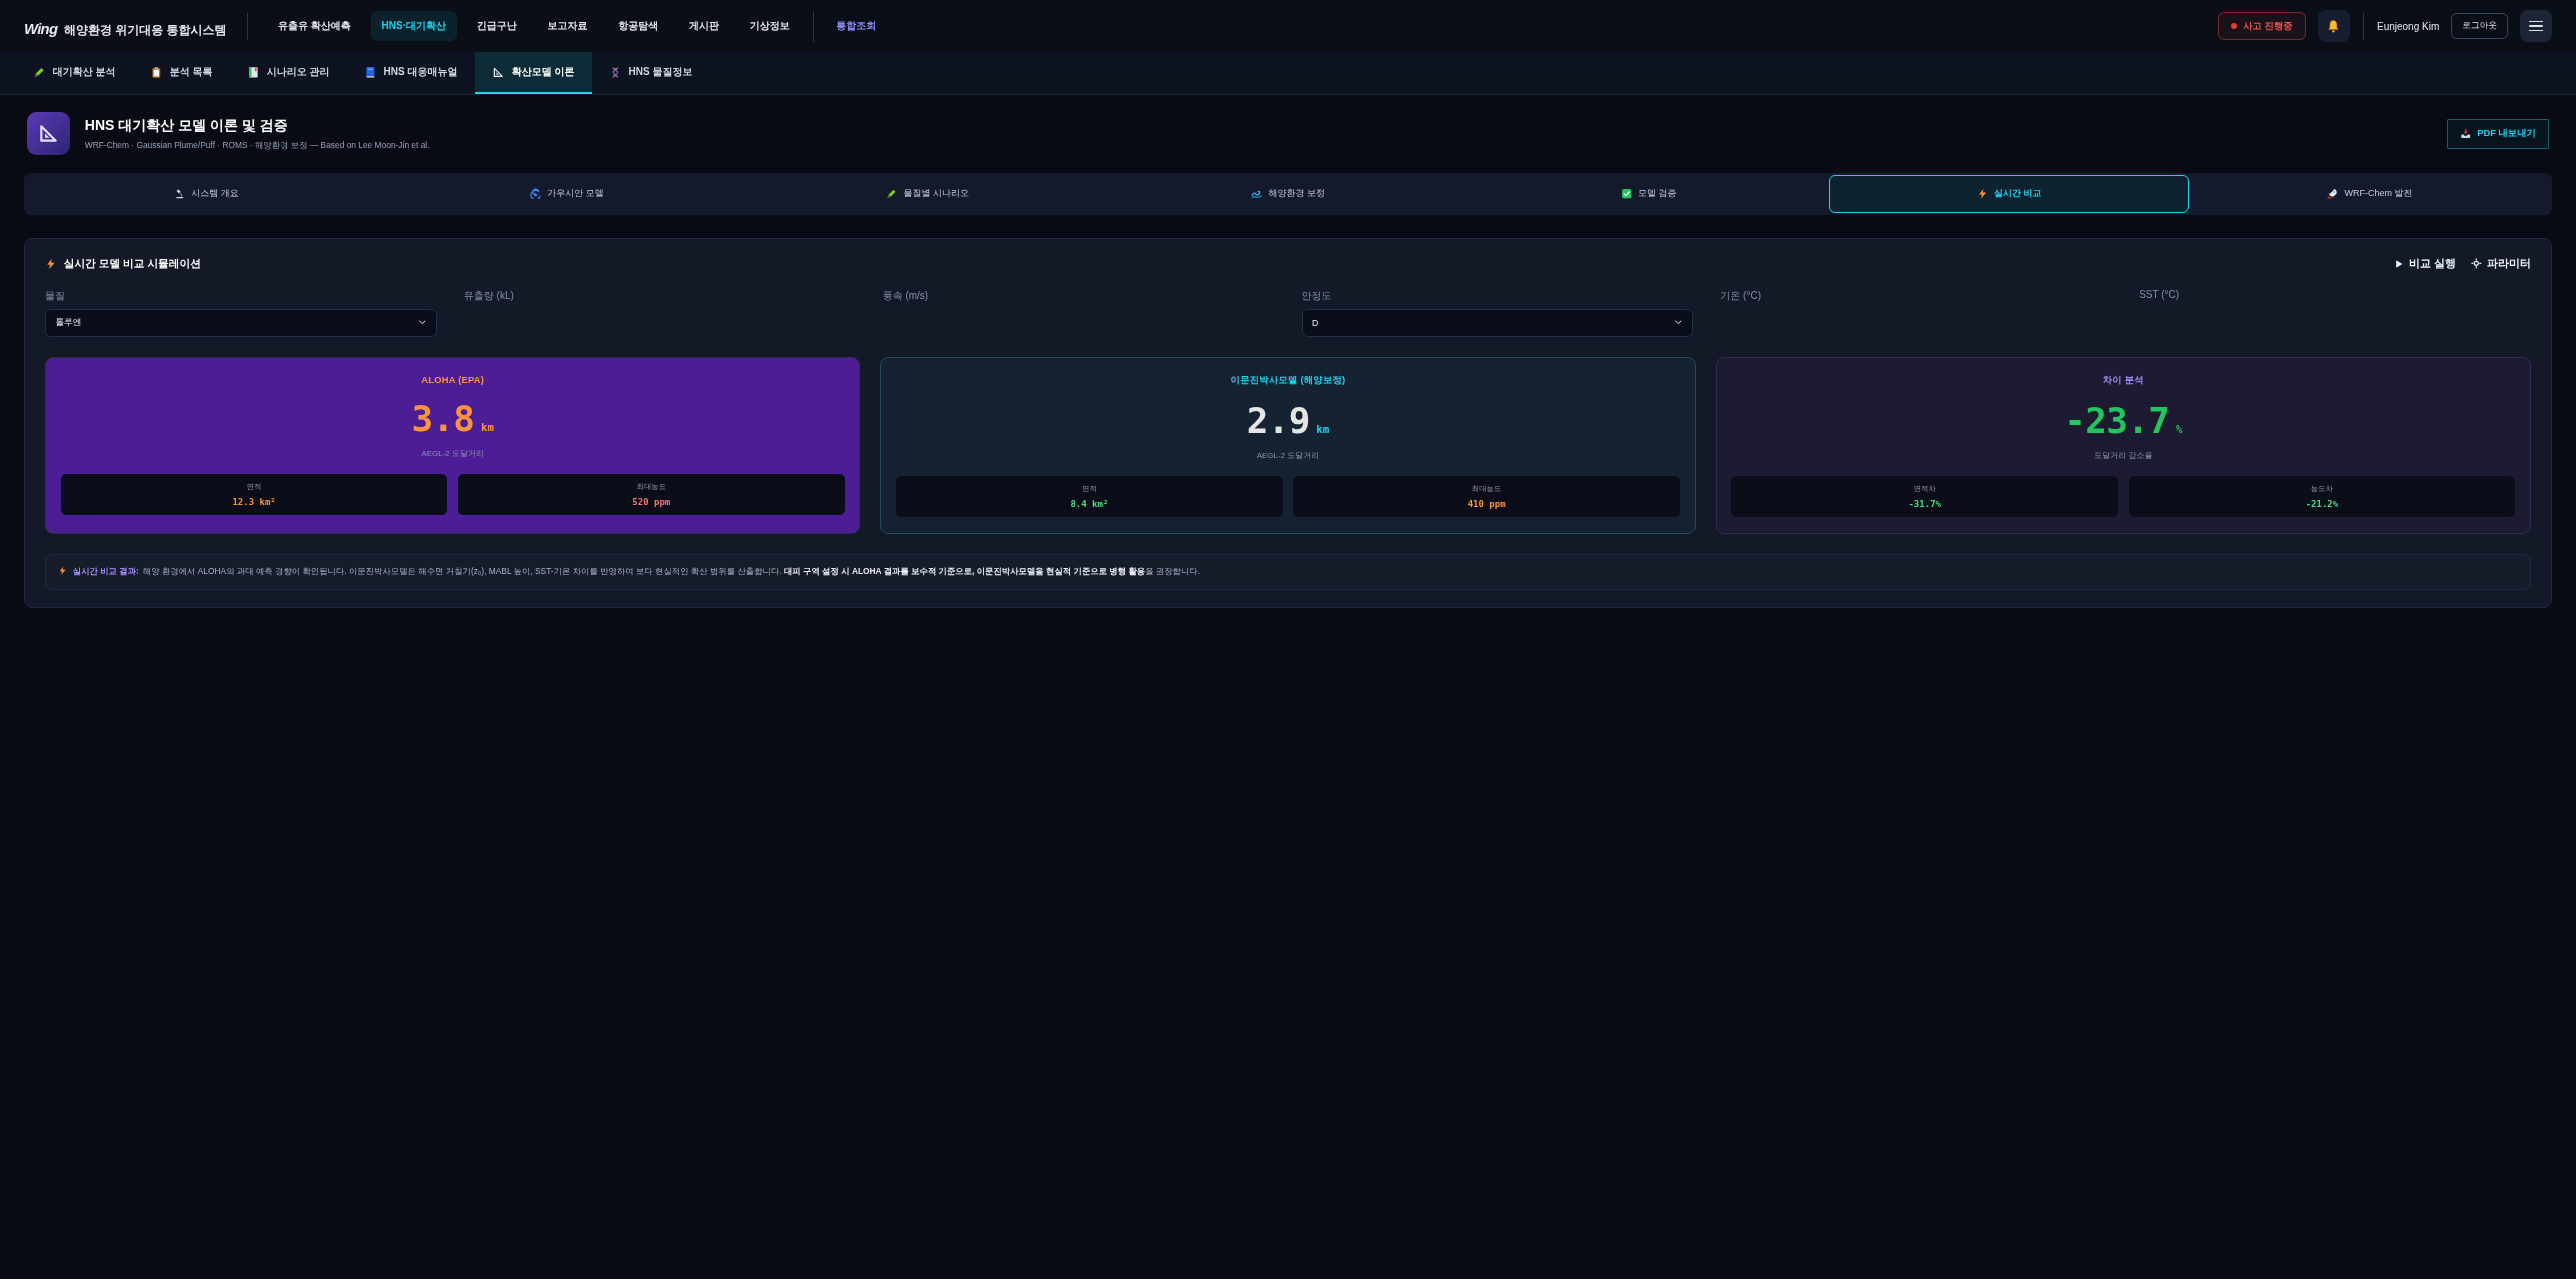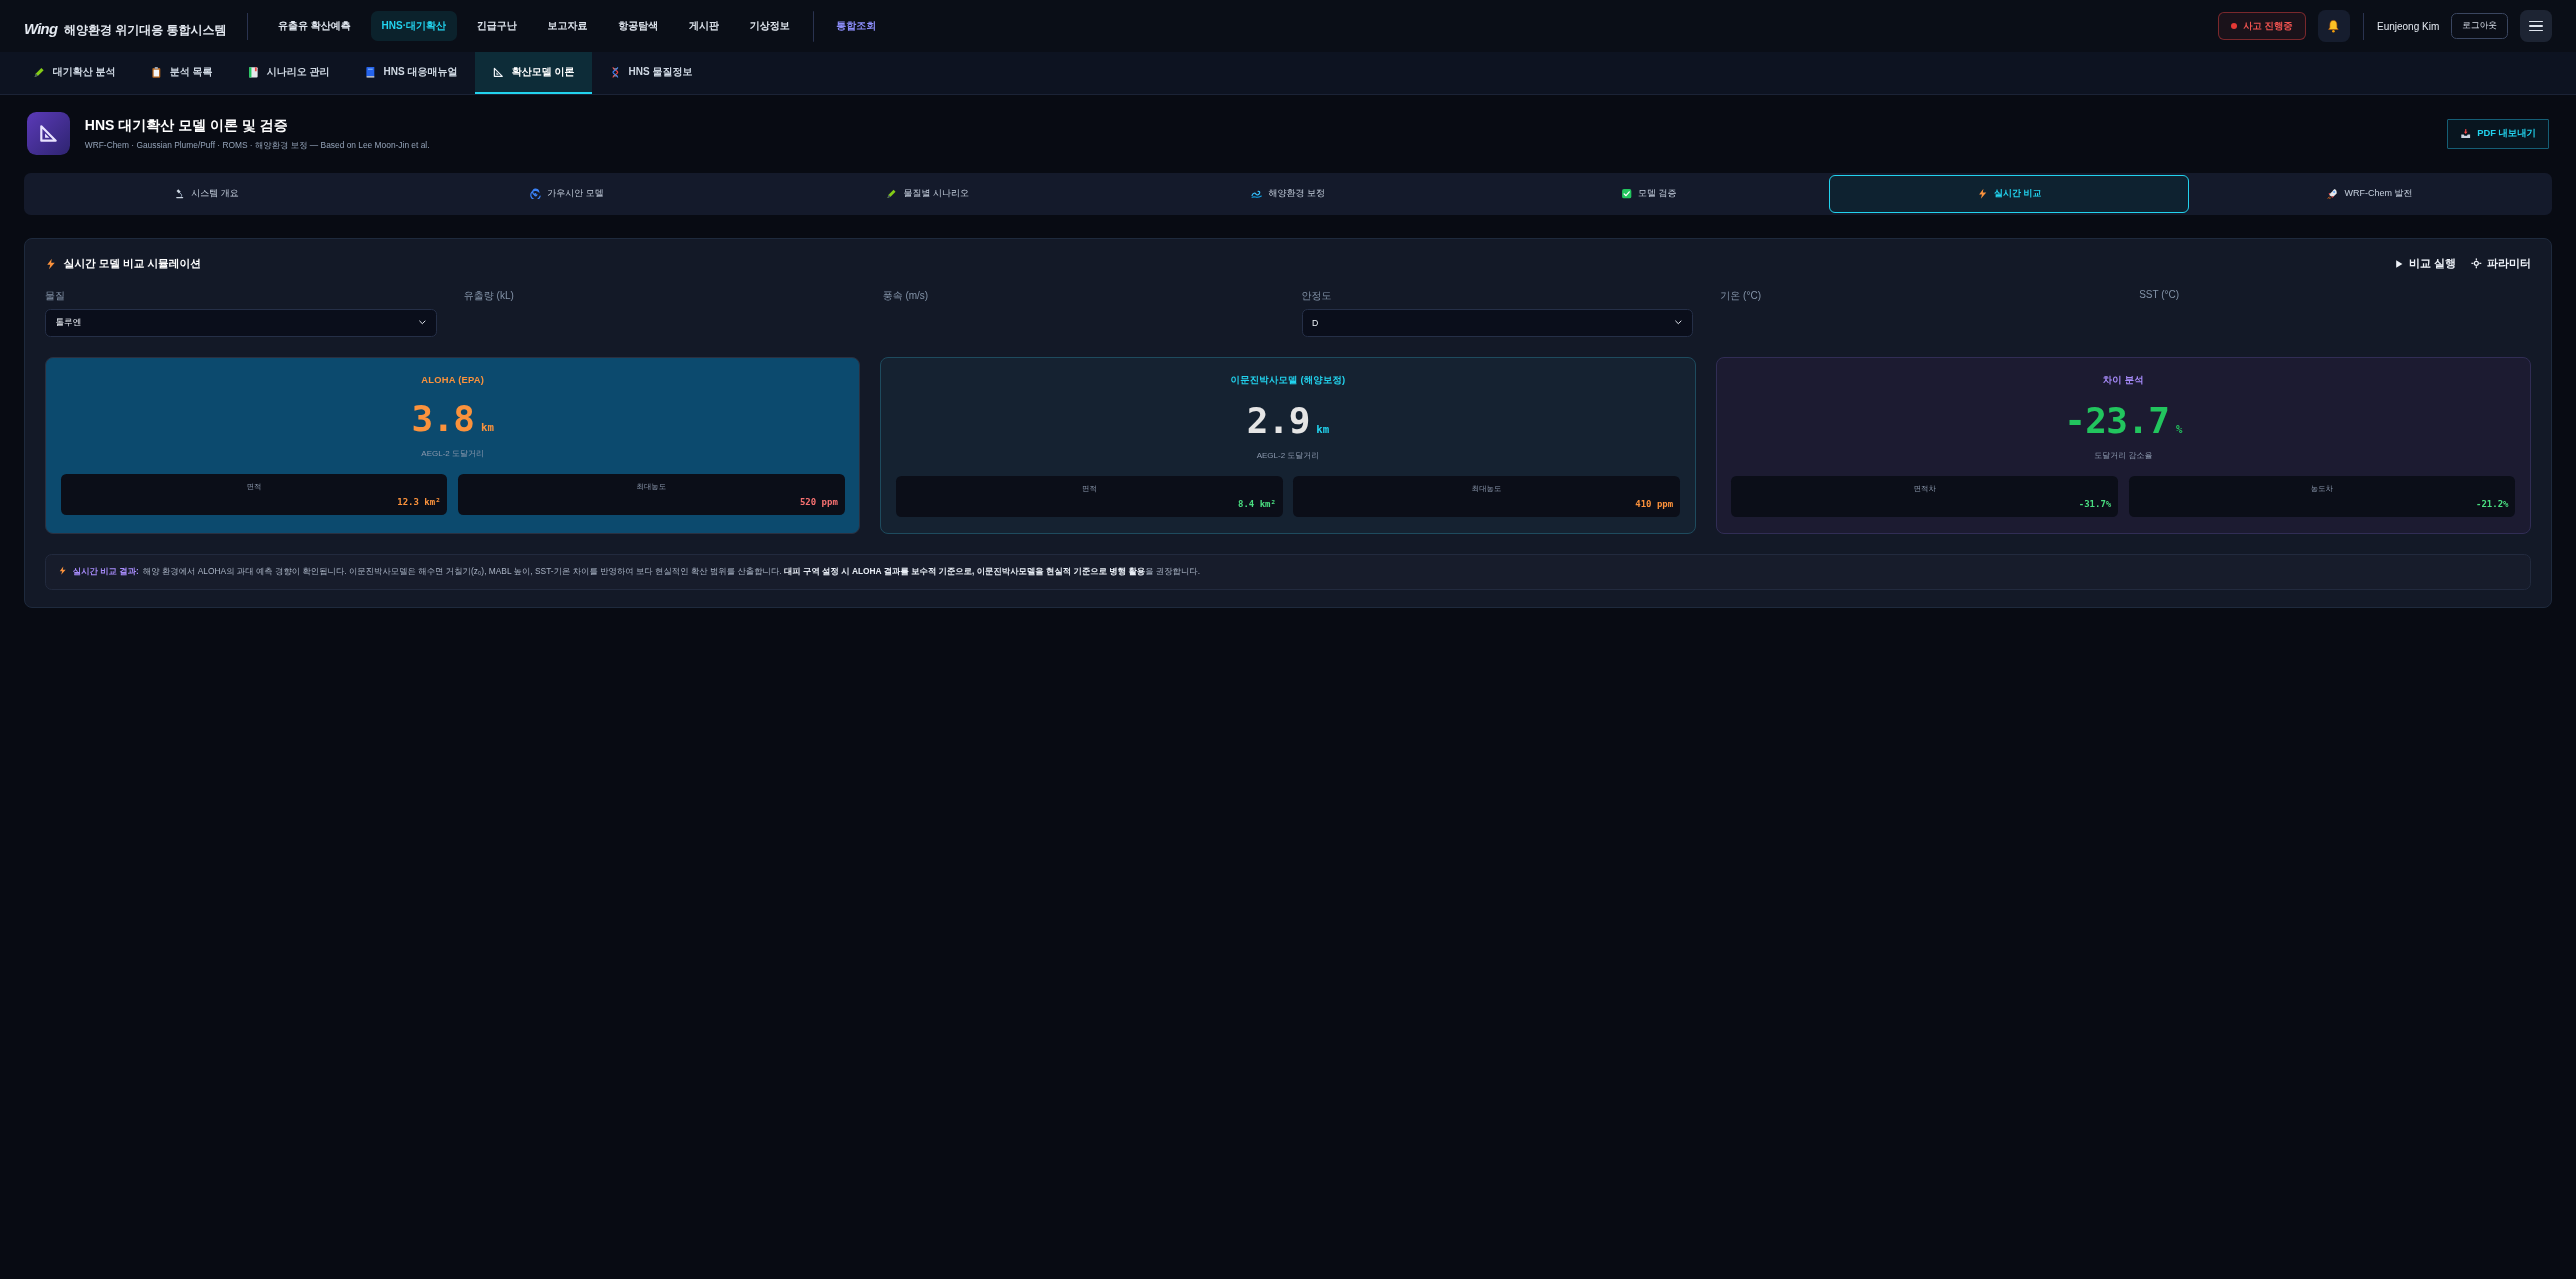--- a/index.html
+++ b/index.html
@@ -55,32 +55,32 @@
   
   .form-grid { display:grid; grid-template-columns:repeat(6,1fr); gap:27px; margin-top:17.4px; }
   .flabel { font-size:10px; color:#8494a9; margin-bottom:6px; }
   .select { height:28px; background:#0a0e1b; border:0.7px solid #252f47; border-radius:5.4px; display:flex; align-items:center; padding:0 9.4px; font-size:8.7px; color:#f1f5fb; cursor:pointer; }
   .select .sel-val { flex:1; }
   .ghost-input { width:100%; height:28px; background:transparent; border:none; outline:none; color:#e5eaf2; font-size:8.7px; }
 
   
   .cards { display:grid; grid-template-columns:repeat(3,1fr); gap:20px; margin-top:20px; }
   .card { border-radius:8px; padding:16px 14.8px; text-align:center; }
-  .card--aloha { background:#0c4a6e; border:0.7px solid #2a3040; }
+  .card--aloha { background:#4c1d95; border:0.7px solid #2a3040; }
   .card--lee   { background:#152231; border:0.7px solid #1e4b5e; }
   .card--diff  { background:#1c1b31; border:0.7px solid #312d55; }
   .ctitle { font-size:9.4px; font-weight:bold; letter-spacing:0.2px; }
   .cvalue { margin-top:13.4px; display:flex; align-items:baseline; justify-content:center; gap:6.7px; font-family:"DejaVu Sans Mono",monospace; }
   .cvalue .num { font-size:36px; font-weight:bold; letter-spacing:-0.7px; }
   .cvalue .unit { font-size:10.7px; font-weight:bold; }
   .ccaption { font-size:8px; color:#8b98ad; margin-top:9.4px; }
   .cstats { display:grid; grid-template-columns:1fr 1fr; gap:10.7px; margin-top:14.8px; }
   .stat { background:#0b0e18; border-radius:5.4px; padding:8px 6.7px; }
   .slabel { font-size:7.4px; color:#8b98ad; }
-  .svalue { font-size:9px; font-weight:bold; margin-top:4.7px; font-family:"DejaVu Sans Mono",monospace;text-align:right; }
+  .svalue { font-size:9px; font-weight:bold; margin-top:4.7px; font-family:"DejaVu Sans Mono",monospace; }
 
   
   .note { margin-top:20px; background:#171c2b; border:0.7px solid #222a3e; border-radius:6.7px; padding:10px 12px; font-size:8.4px; color:#aab4c5; line-height:1.65; display:block; }
   .note svg { vertical-align:-2px; margin-right:5.4px; }
   .note-badge { color:#a78bfa; font-weight:bold; margin-right:4px; }
   .note b { color:#e8edf5; }
 </style>
 </head>
 <body>
 

